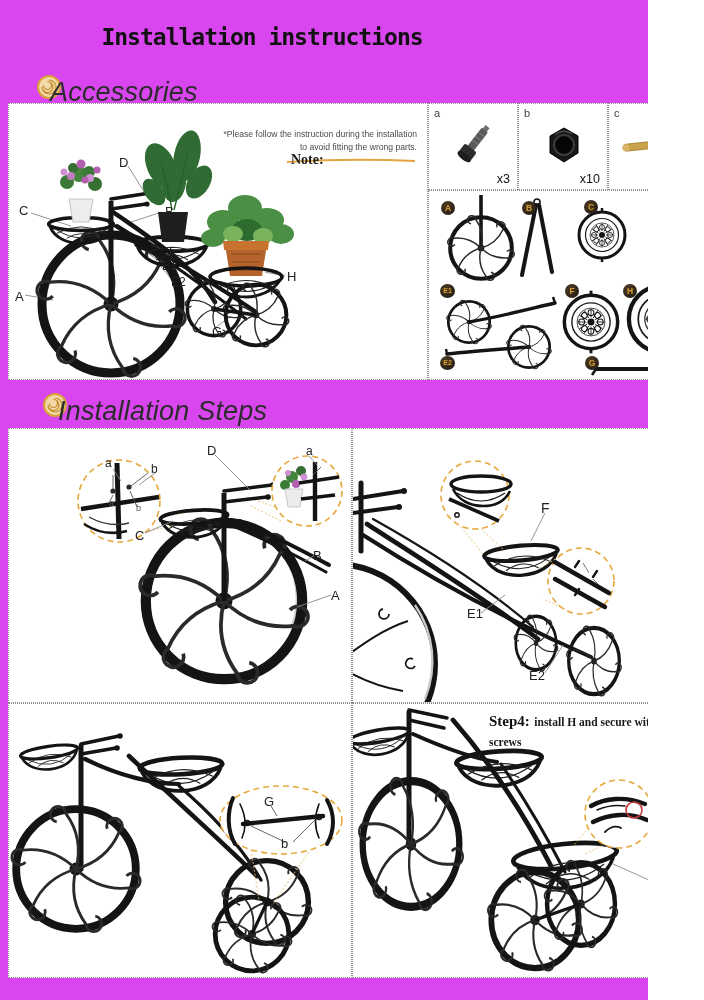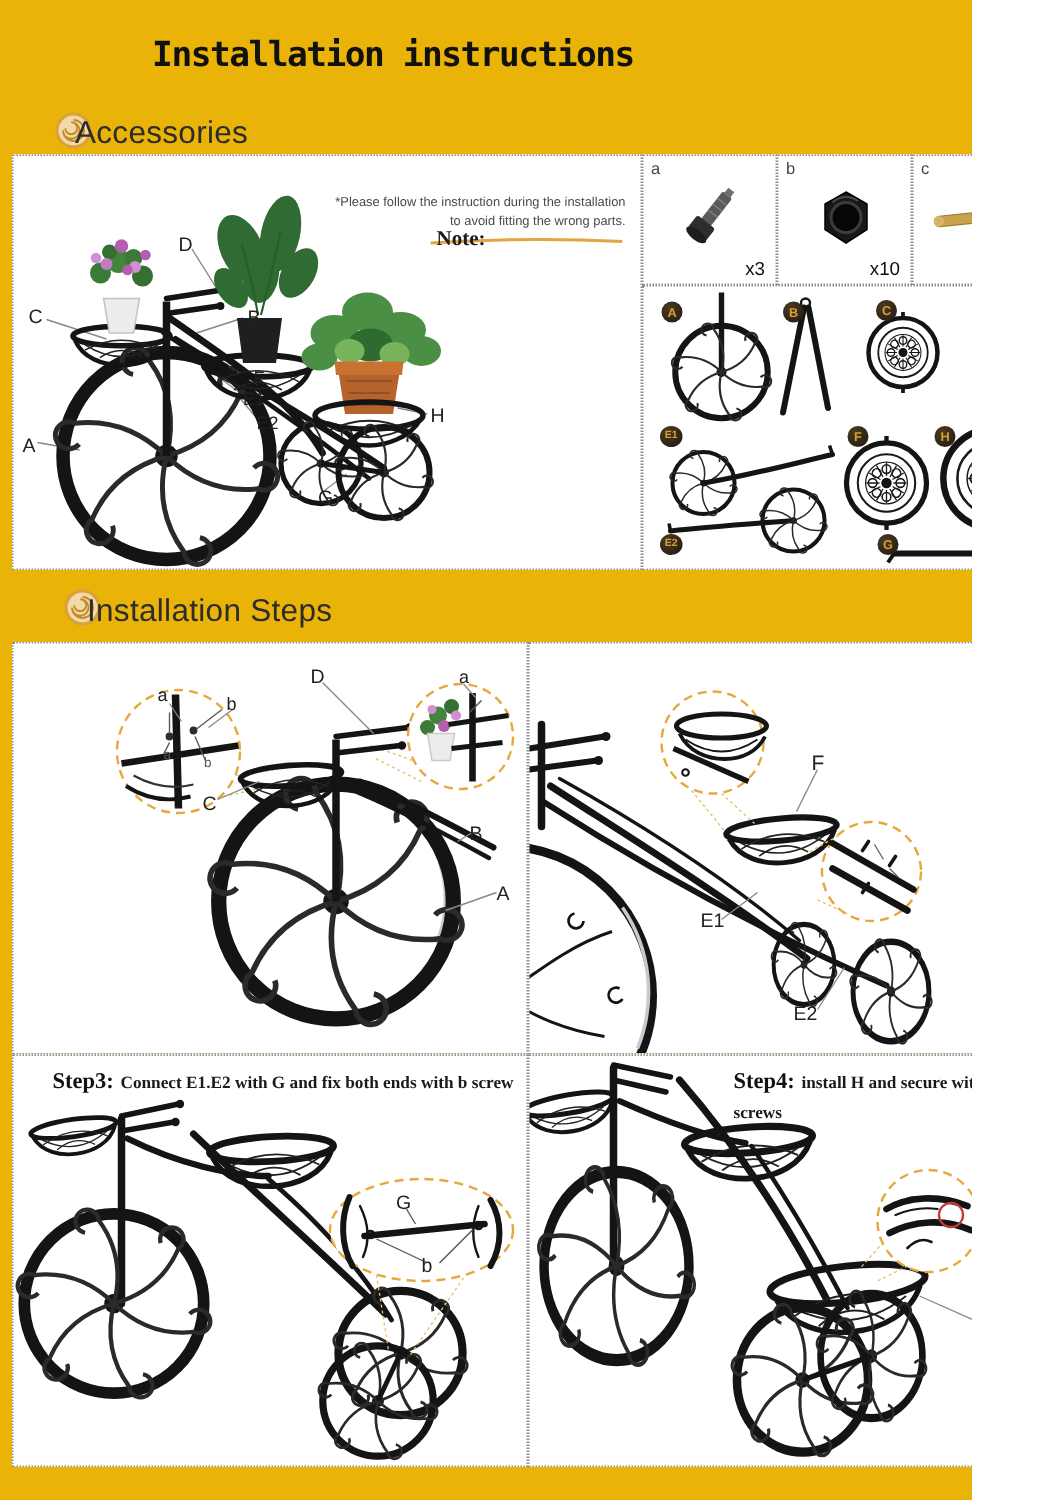--- a/index.html
+++ b/index.html
@@ -1,22 +1,22 @@
 <!DOCTYPE html>
 <html><head>
 <meta charset="utf-8">
 <style>
   html,body{margin:0;padding:0;background:#fff;}
-  #page{position:relative;width:648px;height:1000px;background:#eab308;overflow:hidden;
+  #page{position:relative;width:648px;height:1000px;background:#d946ef;overflow:hidden;
         font-family:"Liberation Sans",sans-serif;color:#222;}
   .abs{position:absolute;}
   .panel{position:absolute;border:1px dotted #8f8f8f;box-sizing:border-box;background:#fff;}
   #title{position:absolute;left:262px;top:24px;transform:translateX(-50%);white-space:nowrap;
          font-family:"DejaVu Sans Mono",monospace;font-weight:bold;font-size:23px;letter-spacing:-1px;color:#111;}
-  .sec-head{position:absolute;font-size:21px;font-weight:500;color:#2c2c2c;letter-spacing:.2px;}
+  .sec-head{position:absolute;font-size:27px;font-weight:500;color:#2c2c2c;letter-spacing:.2px;font-style:italic;}
   .swirl{position:absolute;width:26px;height:26px;}
   .warn{position:absolute;right:10px;top:24px;width:230px;text-align:right;
         font-size:8.6px;line-height:1.5;color:#4a4a4a;}
   .note{position:absolute;left:282px;top:48px;width:140px;
         font-family:"Liberation Serif",serif;font-weight:bold;color:#1c1c1c;}
   .note .nh{font-size:14px;}
   .note .nb{font-size:10.4px;line-height:1.34;white-space:pre-line;margin-top:2px;}
   .plabel{position:absolute;font-size:13px;color:#222;line-height:1;}
   .plabel-sm{position:absolute;font-size:9px;color:#555;line-height:1;}
   .hw-letter{position:absolute;left:5px;top:3px;font-size:11px;color:#444;}
@@ -506,24 +506,20 @@
         <line x1="276" y1="138" x2="242" y2="122"></line>
           <line x1="284" y1="138" x2="306" y2="116"></line>
         <line x1="262" y1="102" x2="268" y2="112"></line>
       </g>
 
       <g stroke="#e6c06a" stroke-width="0.9" stroke-dasharray="2 2">
         <line x1="242" y1="146" x2="250" y2="196"></line>
           <line x1="300" y1="148" x2="264" y2="200"></line>
       </g>
     </svg>
-    <div class="inline-head" style="left:26px;top:8px">
-      <span class="serifb step-title">Step3:</span>
-      <span class="serifb step-body" style="white-space:normal">Connect E1.E2 with G and fix both ends with b screw</span>
-    </div>
     <span class="plabel" style="left:255px;top:91px">G</span>
     <span class="plabel" style="left:272px;top:133px">b</span>
   </div>
 
   <div class="panel" style="left:352px;top:703px;width:348px;height:275px">
     <svg width="346" height="273" viewBox="0 0 346 273">
 
       <g stroke="#141414" stroke-linecap="round" fill="none">
         <line x1="56" y1="8" x2="56" y2="138" stroke-width="5"></line>
         <line x1="56" y1="6" x2="94" y2="14" stroke-width="3.6"></line>

